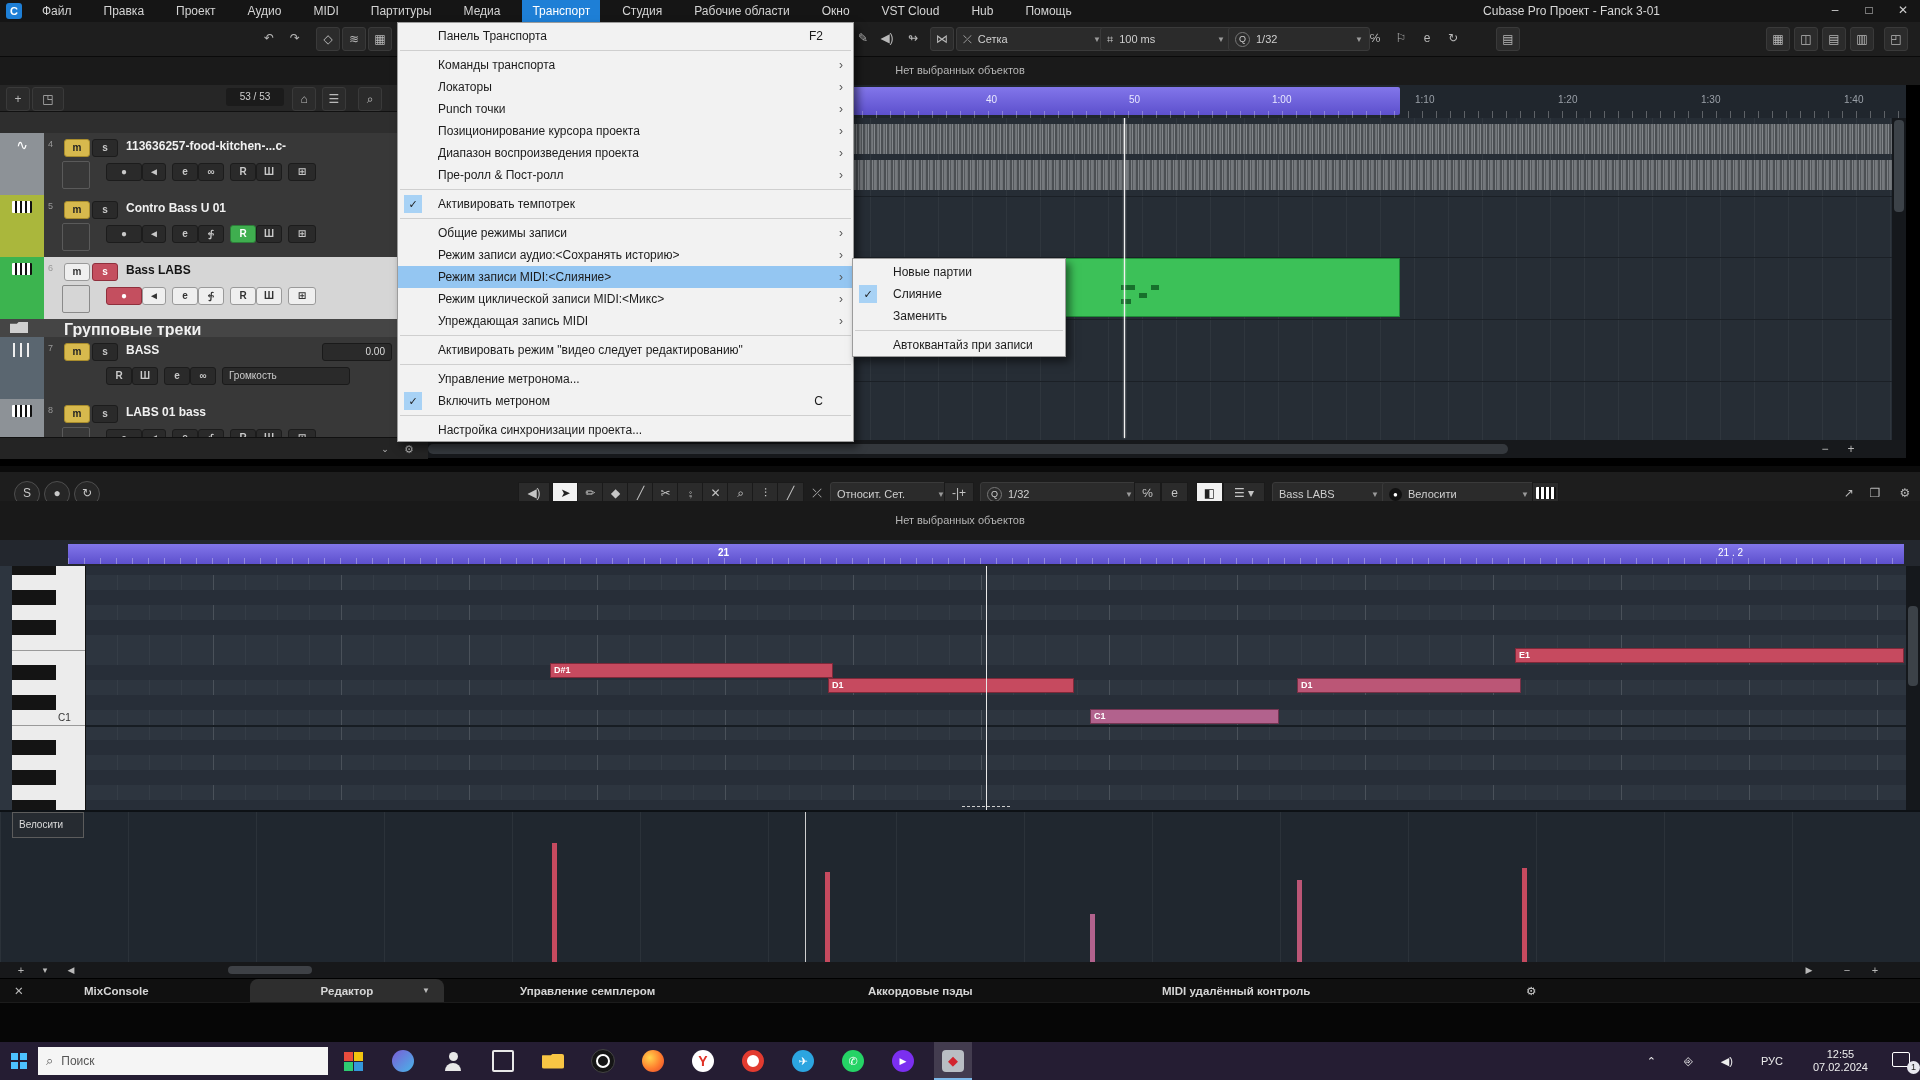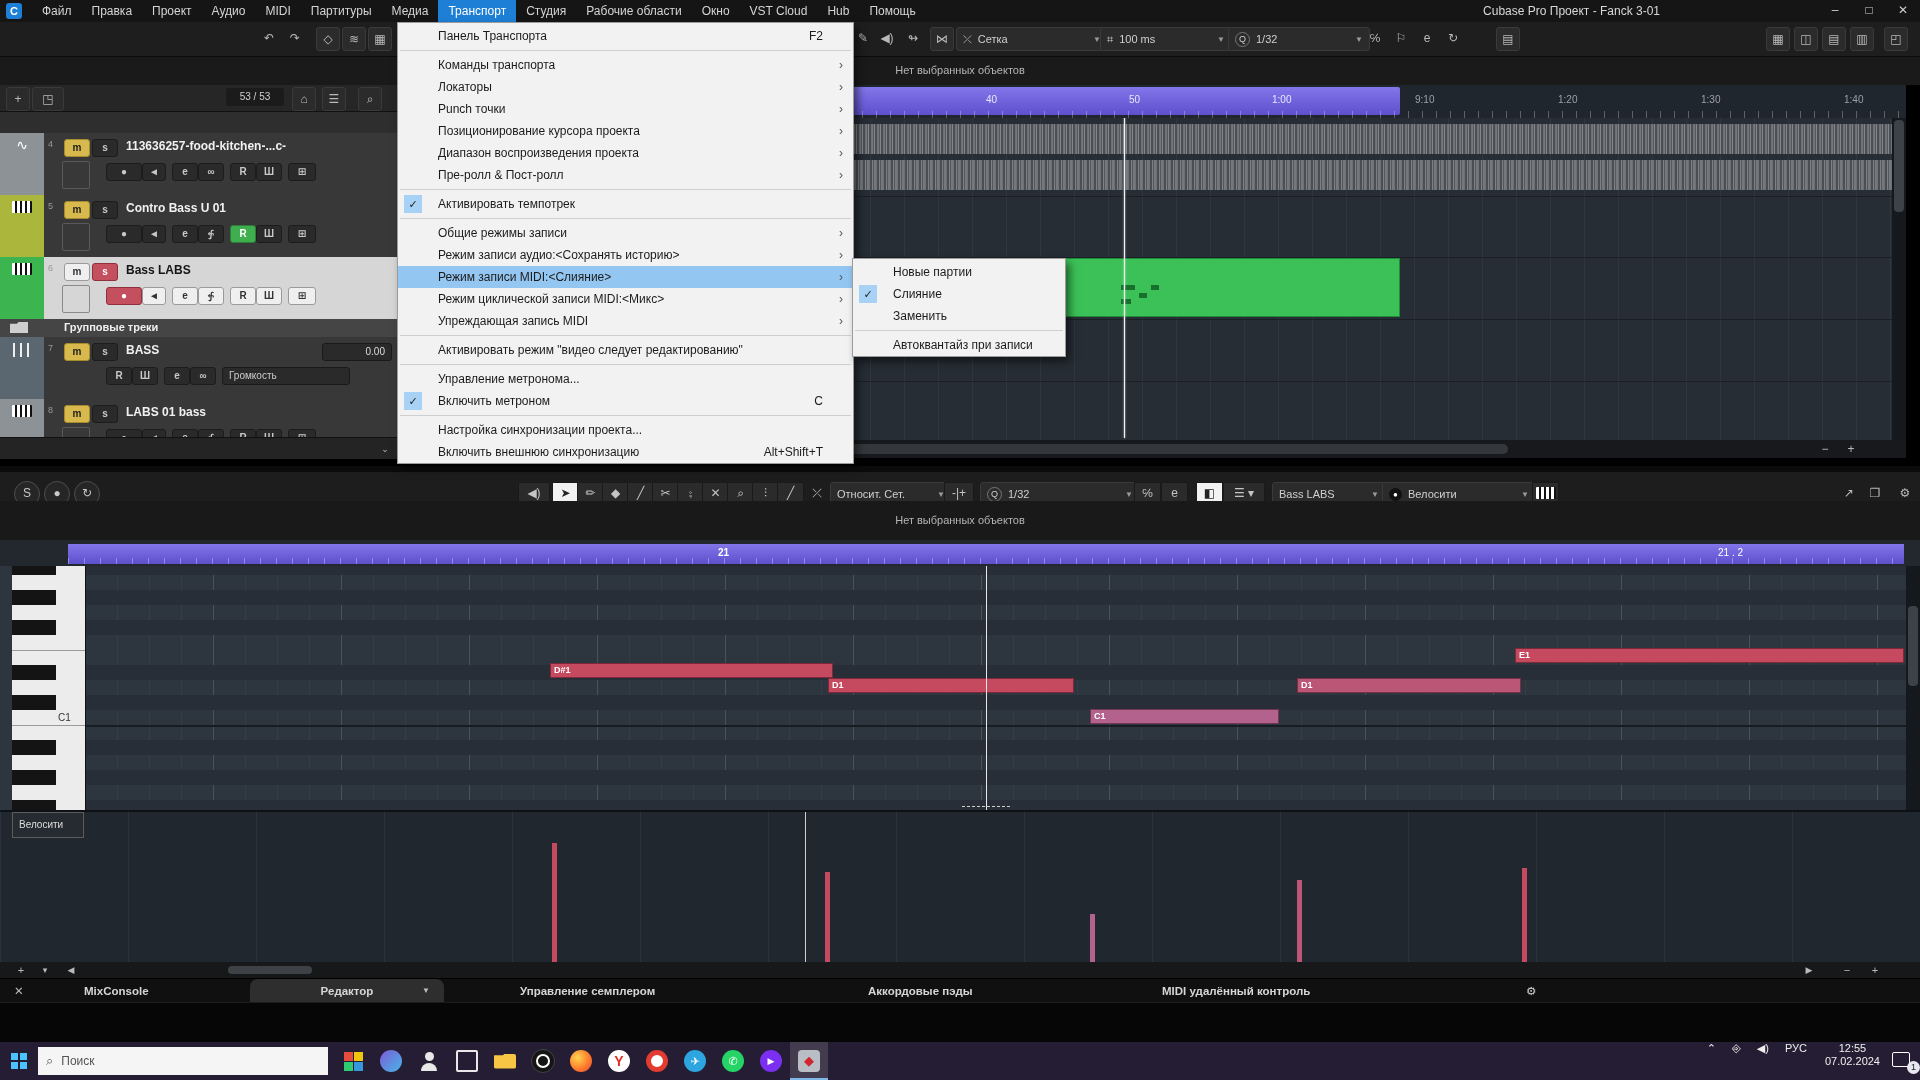--- a/index.html
+++ b/index.html
@@ -1,20 +1,20 @@
 <!DOCTYPE html>
 <html><head>
 <meta charset="utf-8">
 <style>
   html,body{margin:0;padding:0;background:#000;}
   body{width:1920px;height:1080px;position:relative;overflow:hidden;
        font-family:"Liberation Sans","DejaVu Sans",sans-serif;
        -webkit-font-smoothing:antialiased;color:#ccc;font-size:12px;}
   .abs{position:absolute;}
-  .row{display:flex;}
+  .row{display:flex;align-items:center;gap:12px;}
   
   #menubar{left:0;top:0;width:1920px;height:22px;background:#151515;display:flex;align-items:center;}
   #applogo{width:16px;height:16px;margin:0 10px 0 6px;border-radius:3px;background:#1e7fd6;
            color:#fff;font-weight:bold;font-size:11px;text-align:center;line-height:16px;}
   .mitem{padding:0 10px;height:22px;line-height:22px;color:#d4d4d4;font-size:12px;cursor:default;}
   .mitem.active{background:#1e7fd6;color:#fff;}
   #wtitle{right:260px;top:0;height:22px;line-height:22px;color:#d8d8d8;font-size:12px;margin-left:20px;}
   .wctl{top:0;width:34px;height:22px;text-align:center;line-height:20px;color:#cfcfcf;font-size:12px;}
   
   #toolbar{left:0;top:22px;width:1920px;height:34px;background:#1e1e1e;border-bottom:1px solid #0a0a0a;}
@@ -206,21 +206,21 @@
         <div class="tbt" style="left: 106px; top: 30px; width: 34px; background: rgb(196, 79, 95); color: rgb(255, 255, 255); border-color: rgb(143, 47, 60);">●</div>
         <div class="tbt" style="left: 142px; top: 30px; width: 22px;">◄</div>
         <div class="tbt" style="left: 172px; top: 30px; width: 24px;">e</div>
         <div class="tbt" style="left: 198px; top: 30px; width: 24px;">⨗</div>
         <div class="tbt" style="left: 230px; top: 30px; width: 24px;">R</div>
         <div class="tbt" style="left: 256px; top: 30px; width: 24px;">Ш</div>
         <div class="tbt" style="left: 288px; top: 30px; width: 26px;">⊞</div>
       </div>
       <div class="trow" style="top: 234px; height: 18px; background: rgb(69, 69, 69);">
         <div style="position: absolute; left: 10px; top: 3px; width: 18px; height: 11px; background: rgb(207, 207, 207); clip-path: polygon(0px 15%, 38% 15%, 48% 0px, 100% 0px, 100% 100%, 0px 100%);"></div>
-        <div style="position: absolute; left: 64px; top: 2px; font-weight: bold; font-size: 11px; color: rgb(240, 240, 240);">Групповые треки</div>
+        <div style="position: absolute; left: 64px; top: 2px; font-weight: bold; font-size: 16px; color: rgb(240, 240, 240);">Групповые треки</div>
       </div>
       <div class="trow" style="top: 252px; height: 62px;">
         <div class="tstrip" style="background: rgb(90, 102, 112);">
           <div class="fadrico" style="margin: 6px auto 0px;"></div>
         </div>
         <div class="tnum">7</div>
         <div class="tbt" style="left: 64px; top: 6px; width: 24px; background: rgb(215, 185, 77); color: rgb(34, 34, 34); border-color: rgb(168, 140, 44);">m</div>
         <div class="tbt" style="left: 92px; top: 6px; width: 24px;">s</div>
         <div class="tname">BASS</div>
         <div style="position: absolute; right: 36px; top: 6px; width: 62px; height: 16px; background: rgb(42, 42, 42); border: 1px solid rgb(26, 26, 26); border-radius: 3px; color: rgb(221, 221, 221); font-size: 10px; text-align: right; line-height: 16px; padding-right: 6px;">0.00</div>
@@ -255,21 +255,21 @@
   </div>
 </div>
 
 <div id="aruler" class="abs">
   <div class="abs" style="left:0;top:2px;width:972px;height:28px;background:linear-gradient(#8276ea,#5d50cd);border-radius:2px;"></div>
   <div class="abs" style="left:0;right:0;bottom:0;height:7px;background:repeating-linear-gradient(90deg,rgba(255,255,255,.28) 0 1px,transparent 1px 14px);"></div>
   <div id="rlabels">
       <div class="rlbl" style="left: 558px;">40</div>
       <div class="rlbl" style="left: 701px;">50</div>
       <div class="rlbl" style="left: 844px;">1:00</div>
-      <div class="rlbl" style="left: 987px; color: rgb(154, 160, 168);">9:10</div>
+      <div class="rlbl" style="left: 987px; color: rgb(154, 160, 168);">1:10</div>
       <div class="rlbl" style="left: 1130px; color: rgb(154, 160, 168);">1:20</div>
       <div class="rlbl" style="left: 1273px; color: rgb(154, 160, 168);">1:30</div>
       <div class="rlbl" style="left: 1416px; color: rgb(154, 160, 168);">1:40</div>
     </div>
 </div>
 <div id="arrange" class="abs" style="top:118px;height:340px">
 
   <div class="lane" style="top:0;height:78px">
     <div class="abs" style="left:0;top:6px;width:1478px;height:30px;background:repeating-linear-gradient(90deg,#75797d 0 1px,#54585c 1px 2px,#83878b 2px 3px,#4b4f53 3px 5px,#6d7175 5px 6px);"></div>
     <div class="abs" style="left:0;top:42px;width:1478px;height:30px;background:repeating-linear-gradient(90deg,#6d7175 0 1px,#4b4f53 1px 3px,#7d8185 3px 4px,#54585c 4px 5px,#75797d 5px 7px);"></div>
@@ -568,21 +568,20 @@
     <div class="pmi hl">Режим записи MIDI:&lt;Слияние&gt;<div class="sar">›</div></div>
     <div class="pmi">Режим циклической записи MIDI:&lt;Микс&gt;<div class="sar">›</div></div>
     <div class="pmi">Упреждающая запись MIDI<div class="sar">›</div></div>
     <div class="psep"></div>
     <div class="pmi">Активировать режим "видео следует редактированию"</div>
     <div class="psep"></div>
     <div class="pmi">Управление метронома...</div>
     <div class="pmi">Включить метроном<div class="chk">✓</div><div class="sc">C</div></div>
     <div class="psep"></div>
     <div class="pmi">Настройка синхронизации проекта...</div>
-    <div class="pmi">Включить внешнюю синхронизацию<div class="sc">Alt+Shift+T</div></div>
   </div>
 <div id="tsubmenu" class="abs pmenu" style="left:852px;top:258px;width:212px;">
     <div class="pmi">Новые партии</div>
     <div class="pmi">Слияние<div class="chk">✓</div></div>
     <div class="pmi">Заменить</div>
     <div class="psep"></div>
     <div class="pmi">Автоквантайз при записи</div>
   </div>
 
 </body></html>

